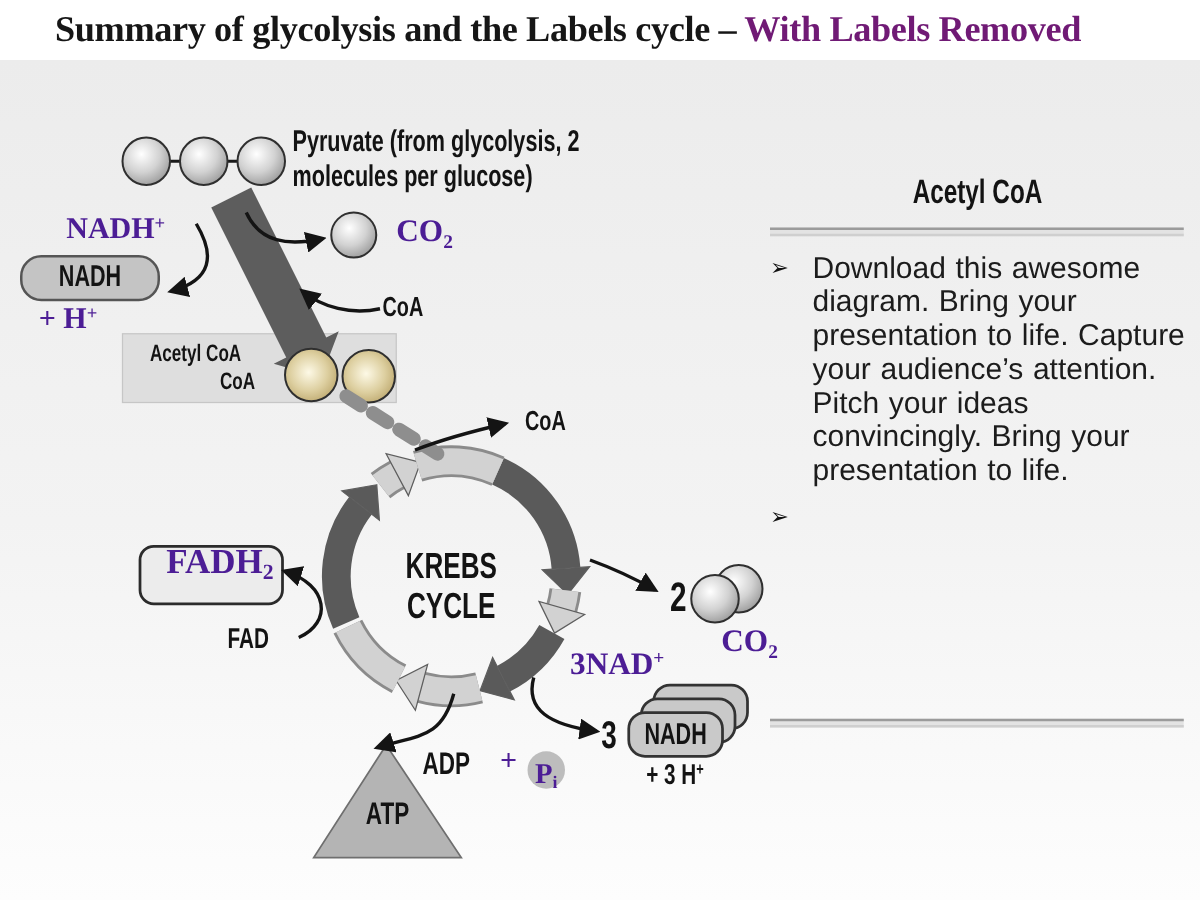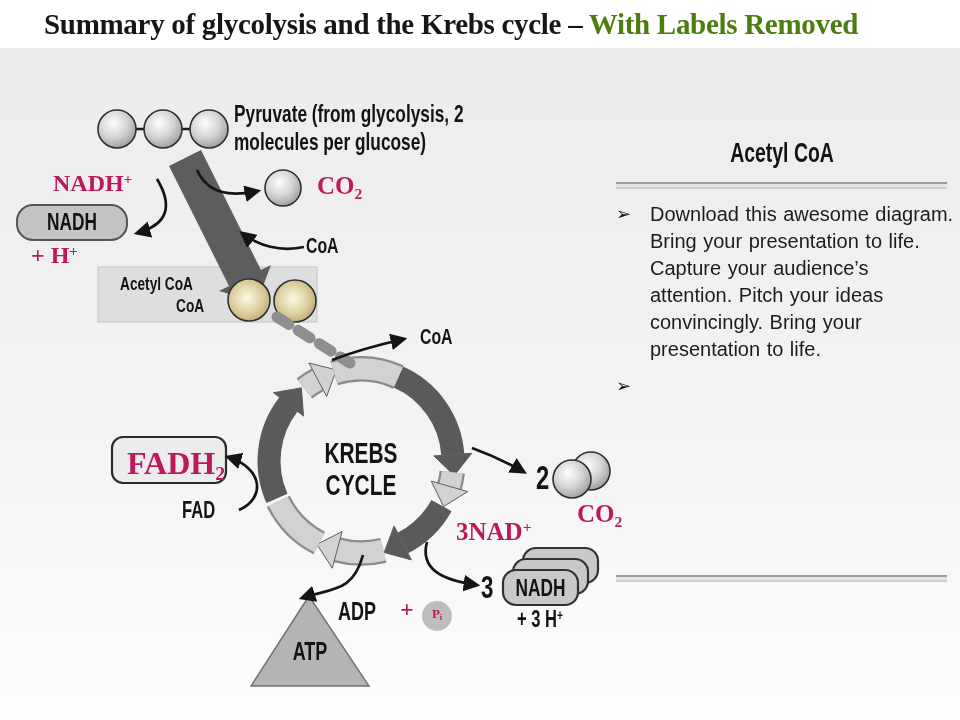--- a/index.html
+++ b/index.html
@@ -1,46 +1,46 @@
 <!DOCTYPE html>
 <html><head>
 <meta charset="utf-8">
 <style>
   html,body{margin:0;padding:0;background:#fff;}
   .stage{position:relative;width:960px;height:720px;background:#ffffff;overflow:hidden;}
   .main-bg{position:absolute;left:0;top:48px;width:960px;height:672px;
            background:linear-gradient(180deg,#ececec 0%,#f3f3f3 55%,#fdfdfd 100%);}
   .title{position:absolute;left:44px;top:8px;font-family:"Liberation Serif",serif;
          font-weight:700;font-size:29px;letter-spacing:-0.3px;color:#161616;white-space:nowrap;}
-  .title .suffix{color:#4d7c0f;}
+  .title .suffix{color:#701a75;}
   svg.layer{position:absolute;left:0;top:48px;}
   .lbl{position:absolute;}
   .cond{font-family:"Liberation Sans",sans-serif;font-weight:700;color:#131313;white-space:nowrap;line-height:1;}
-  .ser{font-family:"Liberation Serif",serif;font-weight:700;color:#be185d;white-space:nowrap;line-height:1;}
+  .ser{font-family:"Liberation Serif",serif;font-weight:700;color:#4c1d95;white-space:nowrap;line-height:1;}
   .narL{transform:scaleX(.72);transform-origin:0 0;}
   .narC{transform:scaleX(.72);transform-origin:50% 0;}
   .ctr{text-align:center;}
   .sp{font-size:62%;position:relative;top:-0.5em;}
   .sb{font-size:62%;position:relative;top:0.3em;}
   .krebs-line{font-size:29px;line-height:32px;}
   .divider{position:absolute;left:616px;width:331px;height:3px;background:#e3e3e3;
            border-top:2px solid #9b9b9b;border-bottom:2px solid #cfcfcf;}
   .bullets{position:absolute;left:616px;top:201px;width:340px;}
   .bullet{display:flex;margin-bottom:10px;}
   .bmark{flex:0 0 34px;font-family:"Liberation Sans",sans-serif;font-size:18px;color:#111;padding-top:2px;}
-  .btext{font-family:"Liberation Sans",sans-serif;font-size:20px;line-height:27px;color:#1c1c1c;word-spacing:1px;}
+  .btext{font-family:"Liberation Sans",sans-serif;font-size:24px;line-height:27px;color:#1c1c1c;word-spacing:1px;}
 </style>
 </head>
 <body>
 
 <div class="stage">
   <div class="main-bg"></div>
 
   <div class="title">
-    <span>Summary of glycolysis and the Krebs cycle – </span><span class="suffix">With Labels Removed</span>
+    <span>Summary of glycolysis and the Labels cycle – </span><span class="suffix">With Labels Removed</span>
   </div>
 
   <svg class="layer" width="960" height="672" viewBox="0 48 960 672">
     <defs>
       <radialGradient id="gBall" cx="40%" cy="35%" r="70%">
         <stop offset="0%" stop-color="#ffffff"></stop>
           <stop offset="55%" stop-color="#d2d2d2"></stop>
           <stop offset="100%" stop-color="#9a9a9a"></stop>
       </radialGradient>
       <radialGradient id="tBall" cx="45%" cy="45%" r="65%">
@@ -133,41 +133,41 @@
   <div class="lbl cond narL" style="left:120px;top:274px;font-size:19px;">Acetyl CoA</div>
   <div class="lbl cond narL" style="left:176px;top:296px;font-size:19px;">CoA</div>
 
   <div class="lbl cond narL" style="left:420px;top:326px;font-size:22px;">CoA</div>
 
   <div class="lbl narC ctr" style="left:295px;top:437px;width:132px;">
     <div class="cond krebs-line">KREBS</div>
     <div class="cond krebs-line">CYCLE</div>
   </div>
 
-  <div class="lbl ser ctr" style="left:112px;top:447px;width:128px;font-size:32px;"><span>FADH</span><span class="sb">2</span></div>
+  <div class="lbl ser ctr" style="left:112px;top:436px;width:128px;font-size:28px;"><span>FADH</span><span class="sb">2</span></div>
 
   <div class="lbl cond narL" style="left:182px;top:499px;font-size:23px;">FAD</div>
 
   <div class="lbl cond narL" style="left:536px;top:461px;font-size:33px;">2</div>
 
   <div class="lbl ser" style="left:577px;top:501px;font-size:25px;"><span>CO</span><span class="sb">2</span></div>
 
   <div class="lbl ser" style="left:456px;top:519px;font-size:25px;"><span>3NAD</span><span class="sp">+</span></div>
 
   <div class="lbl cond narL" style="left:481px;top:572px;font-size:31px;">3</div>
 
   <div class="lbl cond narC ctr" style="left:503px;top:576px;width:75px;font-size:24px;">NADH</div>
 
   <div class="lbl cond narL" style="left:517px;top:608px;font-size:23px;"><span>+ 3 H</span><span class="sp">+</span></div>
 
   <div class="lbl cond narL" style="left:338px;top:599px;font-size:25px;">ADP</div>
 
   <div class="lbl ser" style="left:400px;top:597px;font-size:24px;">+</div>
 
-  <div class="lbl ser ctr" style="left:423px;top:607px;width:28px;font-size:13px;"><span>P</span><span class="sb">i</span></div>
+  <div class="lbl ser ctr" style="left:423px;top:607px;width:28px;font-size:23px;"><span>P</span><span class="sb">i</span></div>
 
   <div class="lbl cond narC ctr" style="left:252px;top:639px;width:116px;font-size:25px;">ATP</div>
 
   <div class="lbl cond narC ctr" style="left:616px;top:140px;width:332px;font-size:27px;">Acetyl CoA</div>
 
   <div class="divider" style="top:182px;"></div>
 
   <div class="bullets">
     <div class="bullet">
       <div class="bmark">➢</div>

